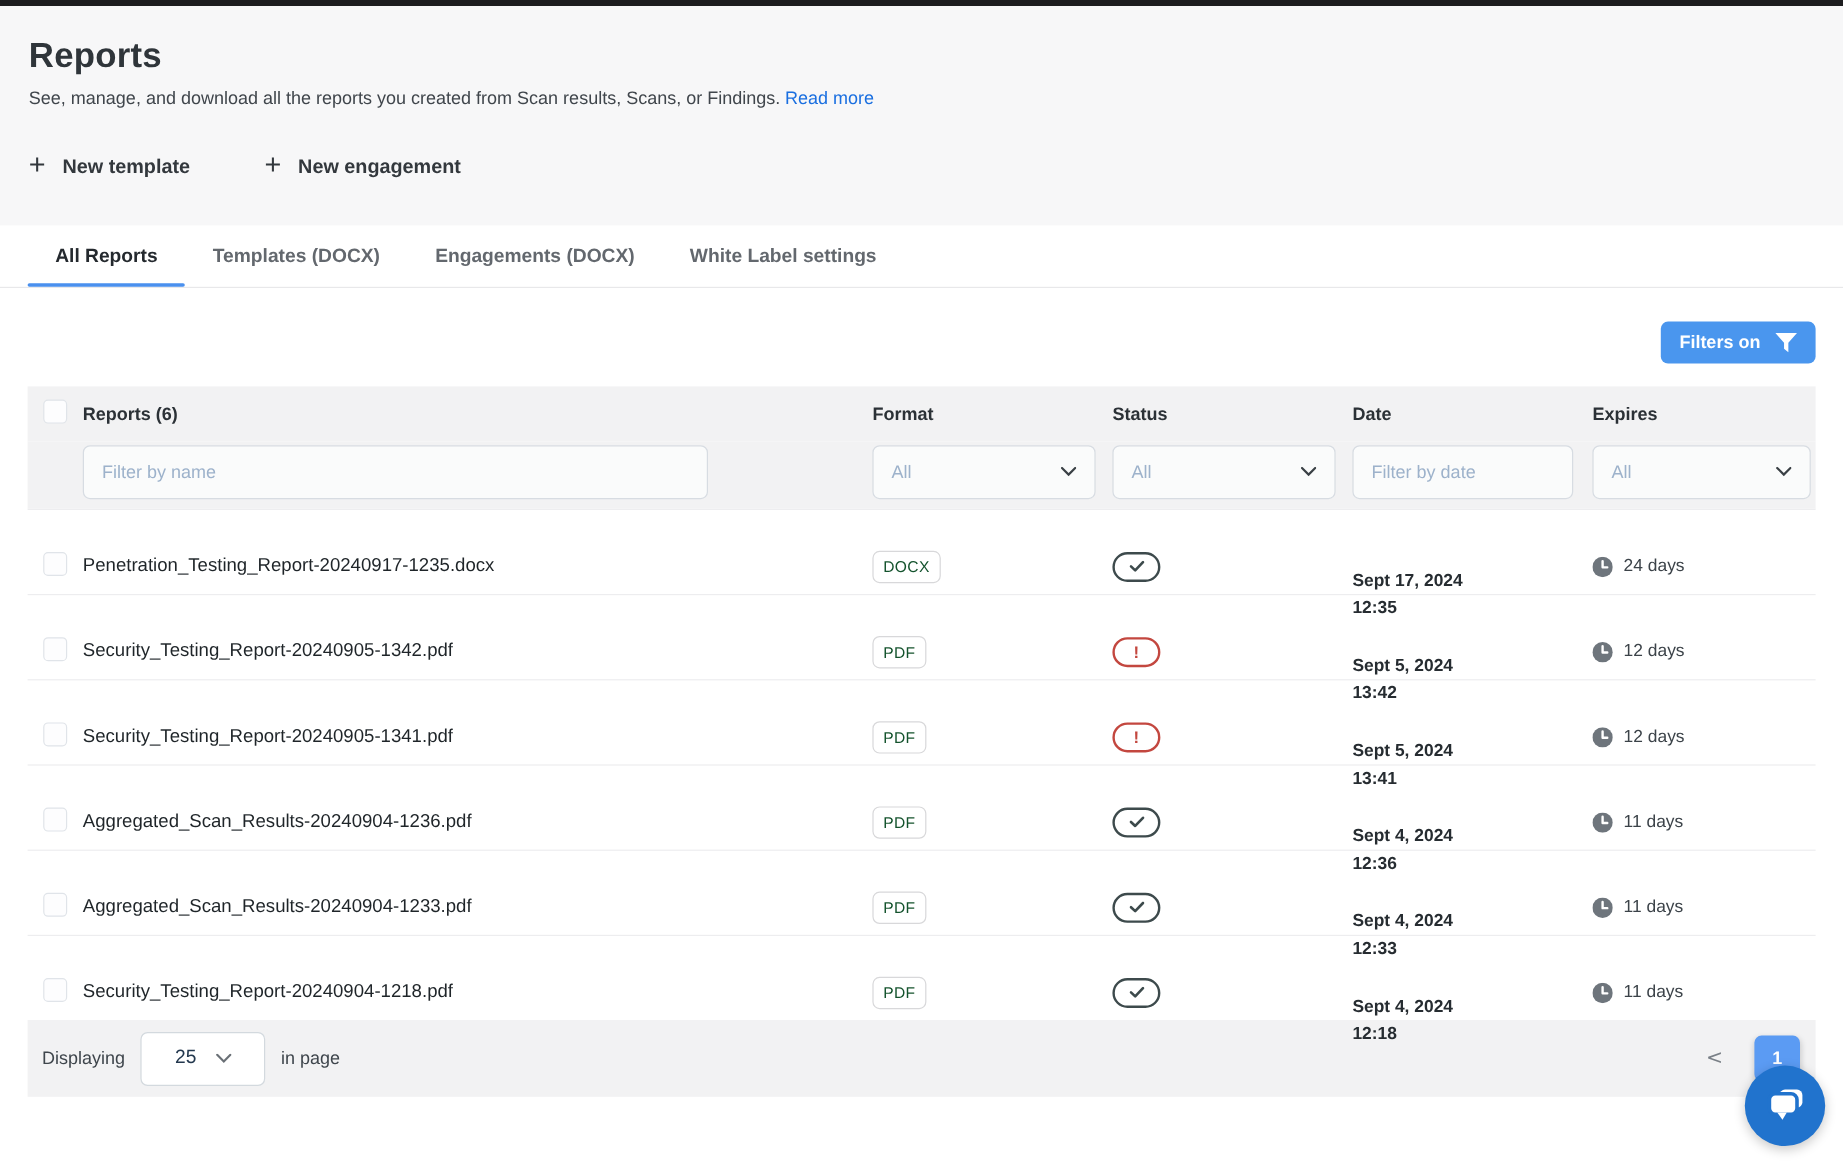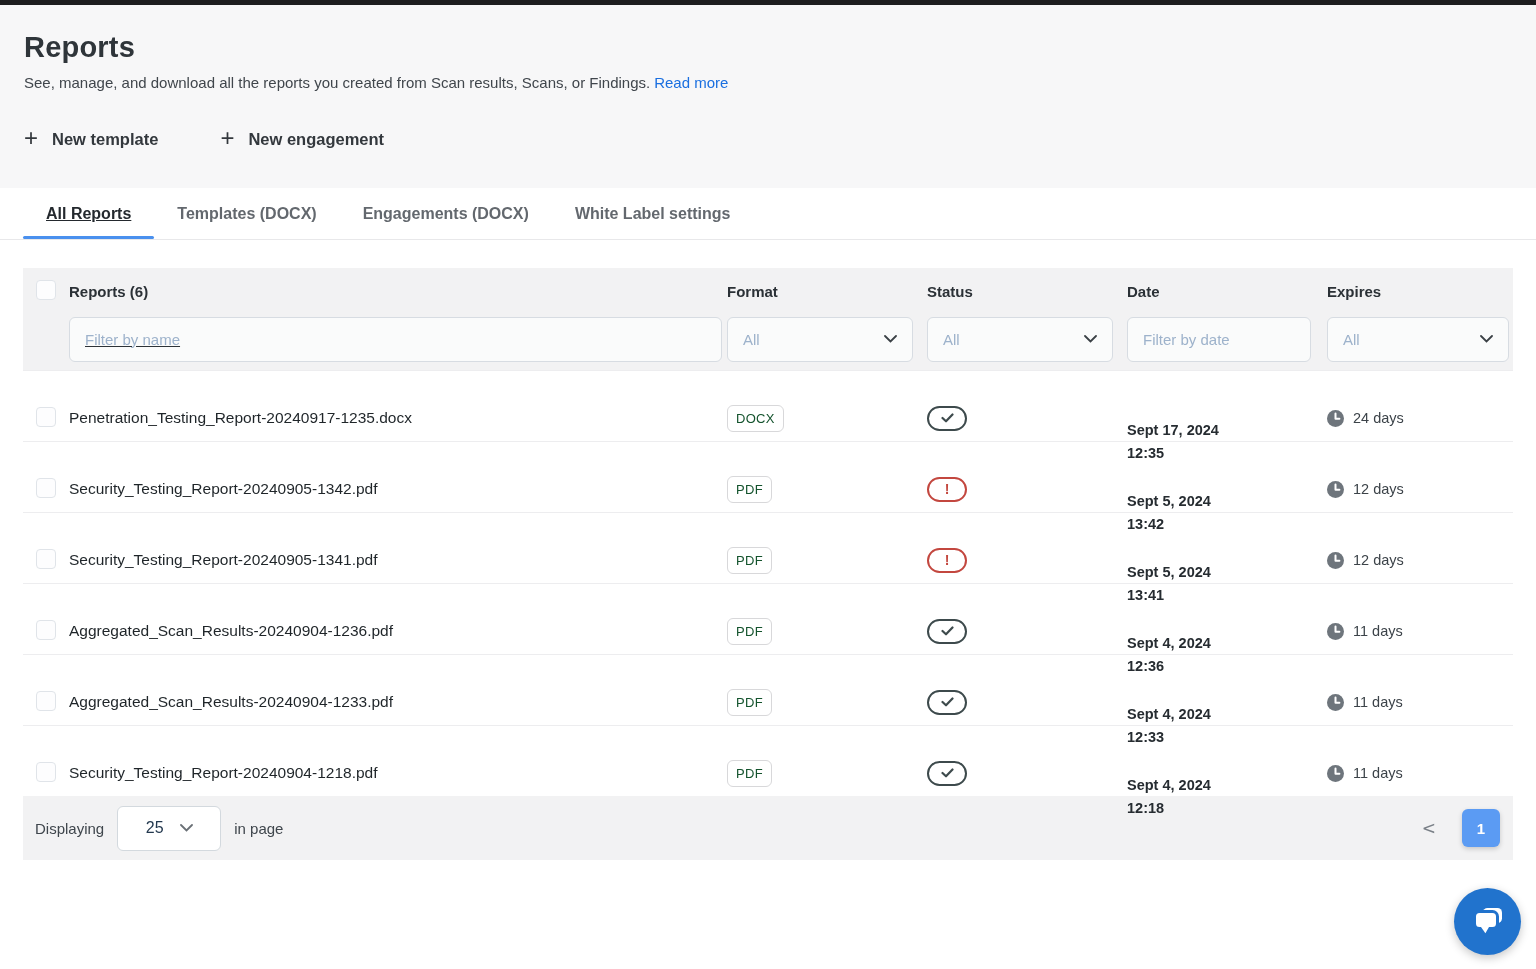--- a/index.html
+++ b/index.html
@@ -30,21 +30,21 @@
   
   .tabs {
     background: #ffffff; border-bottom: 1px solid #e8e8ea;
     display: flex; padding: 0 1px; height: 52px; align-items: stretch;
   }
   .tab {
     display: flex; align-items: center; padding: 0 23px;
     font-size: 16px; font-weight: 700; color: #63686e;
     cursor: pointer; position: relative; white-space: nowrap;
   }
-  .tab:first-child { margin-left: 22px; text-decoration: underline; }
+  .tab:first-child { margin-left: 22px; }
   .tab.active { color: #24292e; }
   .tab.active::after {
     content: ""; position: absolute; left: 0; right: 0; bottom: 0;
     height: 3px; background: #4a90ee; border-radius: 2px;
   }
 
   
   main { padding: 28px 23px 0 23px; background: #ffffff; }
   .filters-row { display: flex; justify-content: flex-end; margin-bottom: 19px; }
   .filters-btn {
@@ -67,21 +67,21 @@
     width: 20px; height: 20px; border: 1.5px solid #e0e4e9; border-radius: 4px;
     background: #fdfdfe; display: inline-block; cursor: pointer; margin-left: 13px;
   }
   .thead .name-col { padding-left: 0; }
 
   .filter-input {
     height: 45px; border: 1px solid #d7dce2; border-radius: 6px; background: #fafbfb;
     font-family: inherit; font-size: 15px; color: #2c3237; padding: 0 15px; outline: none;
   }
   .filter-input::placeholder { color: #9db2cb; }
-  .name-filter { width: 653px; text-decoration: underline; }
+  .name-filter { width: 521px; }
   .date-filter { width: 184px; }
   .fselect {
     height: 45px; width: 186px; border: 1px solid #d7dce2; border-radius: 6px; background: #fafbfb;
     display: flex; align-items: center; justify-content: space-between; padding: 0 15px;
     cursor: pointer;
   }
   .fselect .val { color: #9db2cb; font-size: 15px; }
   .chev { width: 13px; height: 8px; flex: none; }
 
   .trow { height: 71px; border-top: 1px solid #ededef; background: #ffffff; }
@@ -150,20 +150,28 @@
 </header>
 
 <nav class="tabs">
   <div class="tab active">All Reports</div>
   <div class="tab">Templates (DOCX)</div>
   <div class="tab">Engagements (DOCX)</div>
   <div class="tab">White Label settings</div>
 </nav>
 
 <main>
+  <div class="filters-row">
+    <button class="filters-btn">
+      <span>Filters on</span>
+      <svg width="19" height="17" viewBox="0 0 19 17">
+          <path d="M0.5 0.5 h18 l-7.2 8.1 v8 l-3.6 -2.9 v-5.1 z" fill="#ffffff"></path>
+        </svg>
+    </button>
+  </div>
 
   <section class="table">
 
     <div class="grid-row thead">
       <div><span class="checkbox"></span></div>
       <div class="name-col">Reports (6)</div>
       <div>Format</div>
       <div>Status</div>
       <div>Date</div>
       <div>Expires</div>

